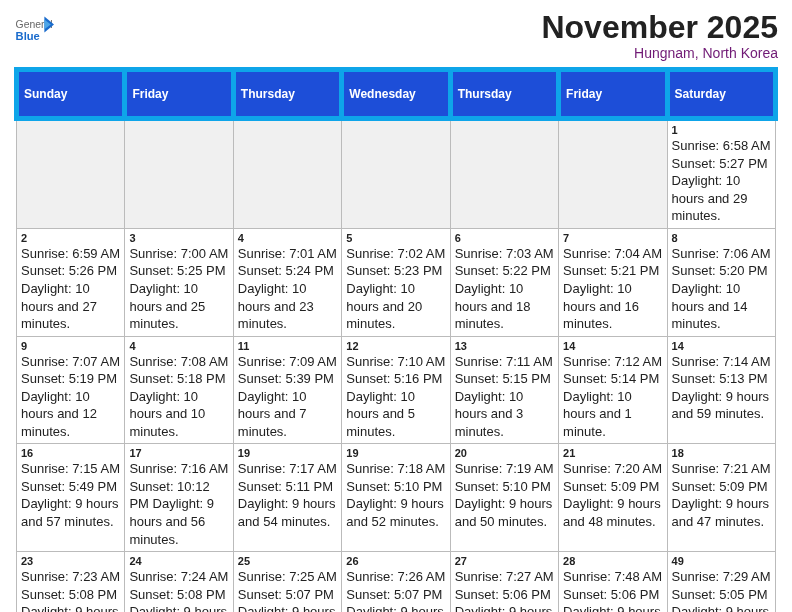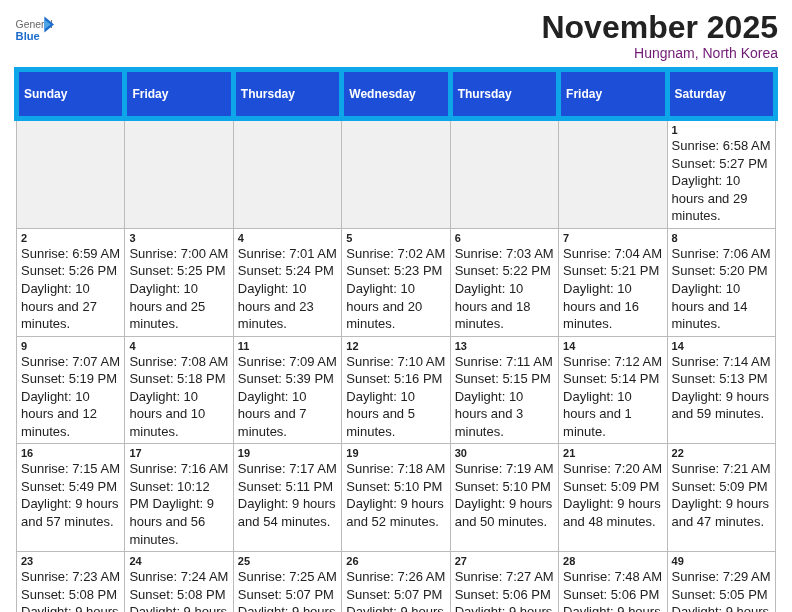--- a/index.html
+++ b/index.html
@@ -263,35 +263,35 @@
 and 54 minutes.</div>
           </td>
           <td>
             <div class="day-num">19</div>
             <div class="day-info">Sunrise: 7:18 AM
 Sunset: 5:10 PM
 Daylight: 9 hours
 and 52 minutes.</div>
           </td>
           <td>
-            <div class="day-num">30</div>
+            <div class="day-num">20</div>
             <div class="day-info">Sunrise: 7:19 AM
 Sunset: 5:10 PM
 Daylight: 9 hours
 and 50 minutes.</div>
           </td>
           <td>
             <div class="day-num">21</div>
             <div class="day-info">Sunrise: 7:20 AM
 Sunset: 5:09 PM
 Daylight: 9 hours
 and 48 minutes.</div>
           </td>
           <td>
-            <div class="day-num">22</div>
+            <div class="day-num">18</div>
             <div class="day-info">Sunrise: 7:21 AM
 Sunset: 5:09 PM
 Daylight: 9 hours
 and 47 minutes.</div>
           </td>
         </tr>
         <tr>
           <td>
             <div class="day-num">23</div>
             <div class="day-info">Sunrise: 7:23 AM

